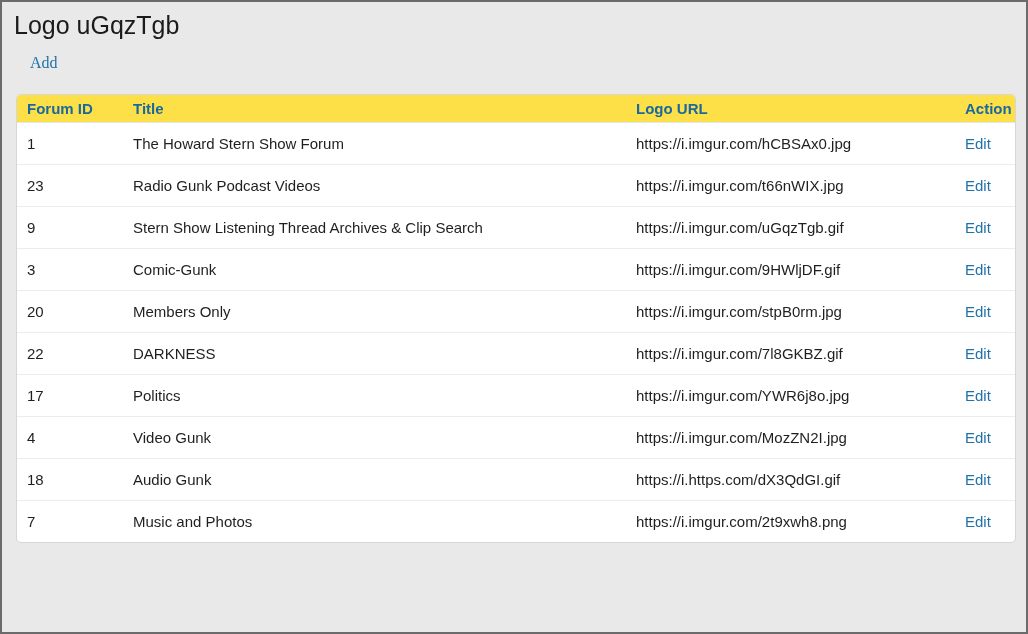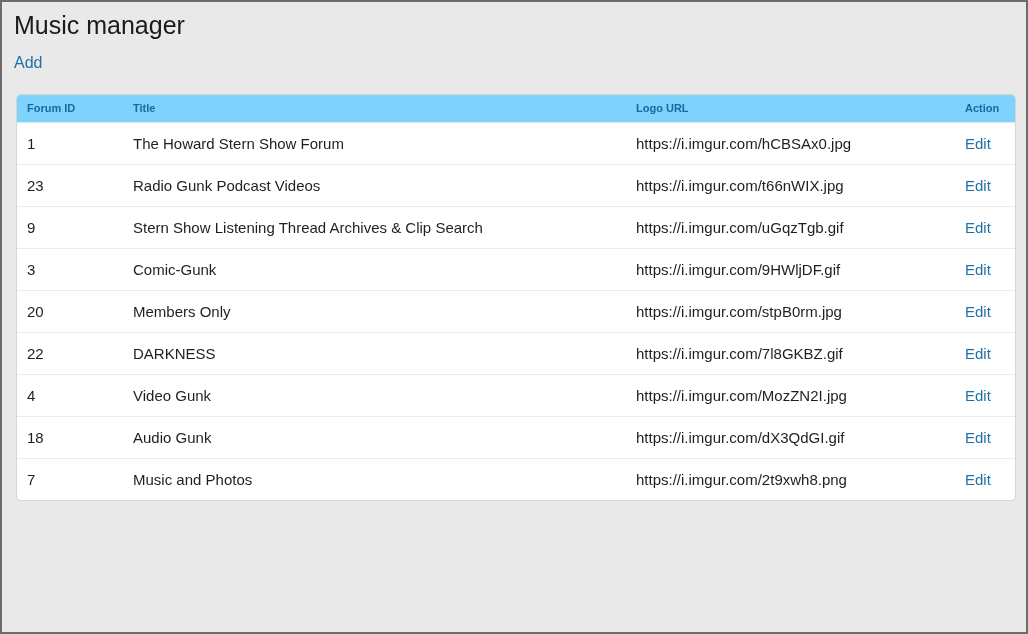--- a/index.html
+++ b/index.html
@@ -20,25 +20,26 @@
     position: absolute;
     top: 9px;
     left: 12px;
     font-size: 25px;
     font-weight: 400;
     color: #1b1b1b;
   }
   .add-link {
     position: absolute;
     top: 52px;
-    left: 12px;
+    left: 28px;
     font-size: 16px;
     color: #1f72a9;
     text-decoration: none;
     cursor: pointer;
+    font-family: Liberation Serif, serif;
   }
   .table-wrap {
     position: absolute;
     top: 92px;
     left: 14px;
     width: 1000px;
     background: #ffffff;
     border: 1px solid #d6d6d6;
     border-radius: 5px;
     overflow: hidden;
@@ -54,23 +55,23 @@
     border-collapse: collapse;
     table-layout: fixed;
     position: relative;
   }
   col.c-id     { width: 106px; }
   col.c-title  { width: 503px; }
   col.c-url    { width: 329px; }
   col.c-action { width: auto; }
   thead th {
     height: 27px;
-    background: #7dd3fc;
+    background: #fde047;
     color: #19699f;
-    font-size: 11px;
+    font-size: 15px;
     font-weight: 700;
     text-align: left;
     padding: 0 0 0 10px;
     vertical-align: middle;
     border-bottom: 1px solid #e2e7ea;
   }
   tbody td {
     height: 42px;
     font-size: 15px;
     color: #1f1f21;
@@ -86,21 +87,21 @@
     text-decoration: none;
     cursor: pointer;
     font-size: 15px;
   }
 </style>
 </head>
 <body>
 
 <div class="frame">
 
-  <h1 class="page-title">Music manager</h1>
+  <h1 class="page-title">Logo uGqzTgb</h1>
 
   <a class="add-link" href="#">Add</a>
 
   <svg class="watermark" width="220" height="220" viewBox="0 0 220 220" aria-hidden="true">
     <circle cx="110" cy="110" r="72" fill="none" stroke="rgba(0,0,0,0.028)" stroke-width="13" stroke-dasharray="250 26 98 28" stroke-linecap="round" transform="rotate(-62 110 110)"></circle>
   </svg>
 
   <div class="table-wrap">
     <table>
       <colgroup>
@@ -167,34 +168,42 @@
 
   <tr>
     <td>22</td>
     <td>DARKNESS</td>
     <td>https://i.imgur.com/7l8GKBZ.gif</td>
     <td>
       <a class="edit-link" href="#">Edit</a>
     </td>
   </tr>
 
+  <tr>
+    <td>17</td>
+    <td>Politics</td>
+    <td>https://i.imgur.com/YWR6j8o.jpg</td>
+    <td>
+      <a class="edit-link" href="#">Edit</a>
+    </td>
+  </tr>
 
   <tr>
     <td>4</td>
     <td>Video Gunk</td>
     <td>https://i.imgur.com/MozZN2I.jpg</td>
     <td>
       <a class="edit-link" href="#">Edit</a>
     </td>
   </tr>
 
   <tr>
     <td>18</td>
     <td>Audio Gunk</td>
-    <td>https://i.imgur.com/dX3QdGI.gif</td>
+    <td>https://i.https.com/dX3QdGI.gif</td>
     <td>
       <a class="edit-link" href="#">Edit</a>
     </td>
   </tr>
 
   <tr>
     <td>7</td>
     <td>Music and Photos</td>
     <td>https://i.imgur.com/2t9xwh8.png</td>
     <td>

